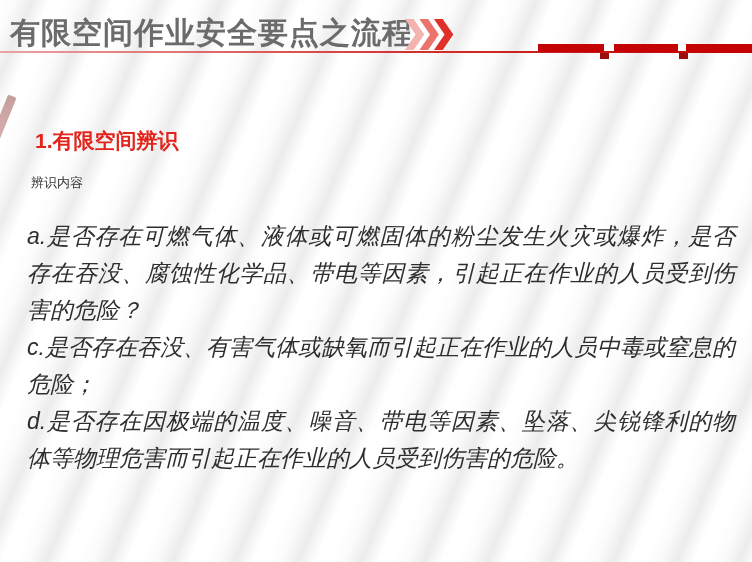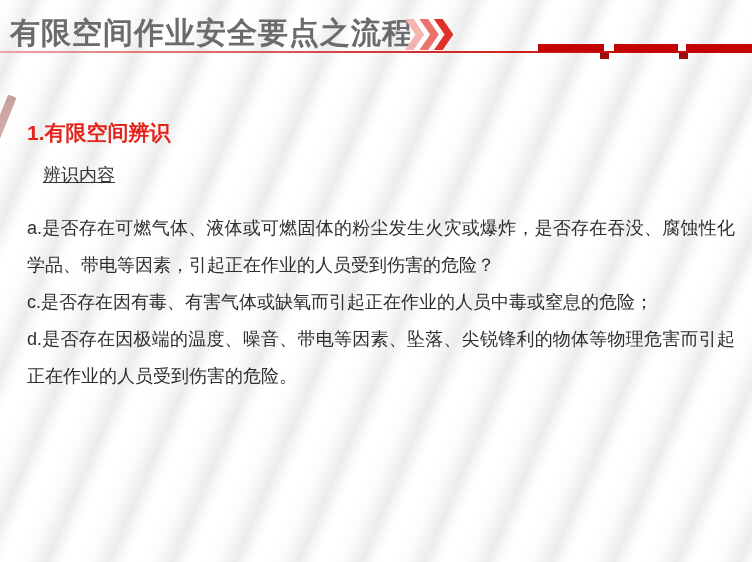--- a/index.html
+++ b/index.html
@@ -57,37 +57,38 @@
     width: 9px; height: 58px;
     background: linear-gradient(180deg, #7d2a28, #b05452);
     transform: rotate(22deg);
     opacity: 0.45;
     border-radius: 2px;
   }
 
   
   .content { position: absolute; left: 27px; top: 120px; width: 708px; }
   .section-heading {
-    margin: 0;
+    margin: 8px;
     font-size: 21px; line-height: 26px;
     color: #e2241d; font-weight: bold;
   }
   .section-heading .num { font-weight: 600; }
   .section-subheading {
-    margin: 16px 0 0 16px;
-    font-size: 18px; line-height: 26px;
-    color: #333333; font-weight: normal; text-decoration: underline;
+    margin: 16px 0 0 4px;
+    font-size: 13px; line-height: 26px;
+    color: #333333; font-weight: normal;
   }
   .body-text { margin-top: 22px; }
   .body-text p {
     margin: 0;
-    font-size: 18px;
+    font-size: 23px;
     line-height: 37px;
     color: #2e2e2e;
     text-align: justify;
+    font-style: italic;
   }
 </style>
 </head>
 <body>
 
 <div class="slide">
 
   <div class="header">
     <div class="page-title">有限空间作业安全要点之流程</div>
 
@@ -109,18 +110,18 @@
 
   <div class="content">
     <h2 class="section-heading">
       <span class="num">1.</span><span>有限空间辨识</span>
     </h2>
 
     <h3 class="section-subheading">辨识内容</h3>
 
     <div class="body-text">
       <p>a.是否存在可燃气体、液体或可燃固体的粉尘发生火灾或爆炸，是否存在吞没、腐蚀性化学品、带电等因素，引起正在作业的人员受到伤害的危险？</p>
-      <p>c.是否存在因有毒、有害气体或缺氧而引起正在作业的人员中毒或窒息的危险；</p>
+      <p>c.是否存在吞没、有害气体或缺氧而引起正在作业的人员中毒或窒息的危险；</p>
       <p>d.是否存在因极端的温度、噪音、带电等因素、坠落、尖锐锋利的物体等物理危害而引起正在作业的人员受到伤害的危险。</p>
     </div>
   </div>
 
 </div>
 
 </body></html>

